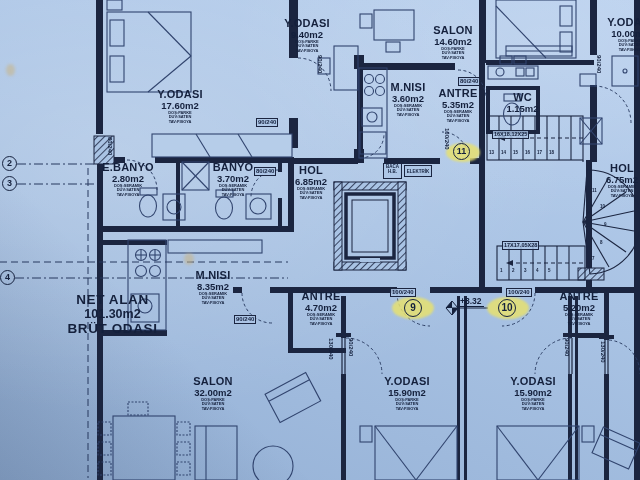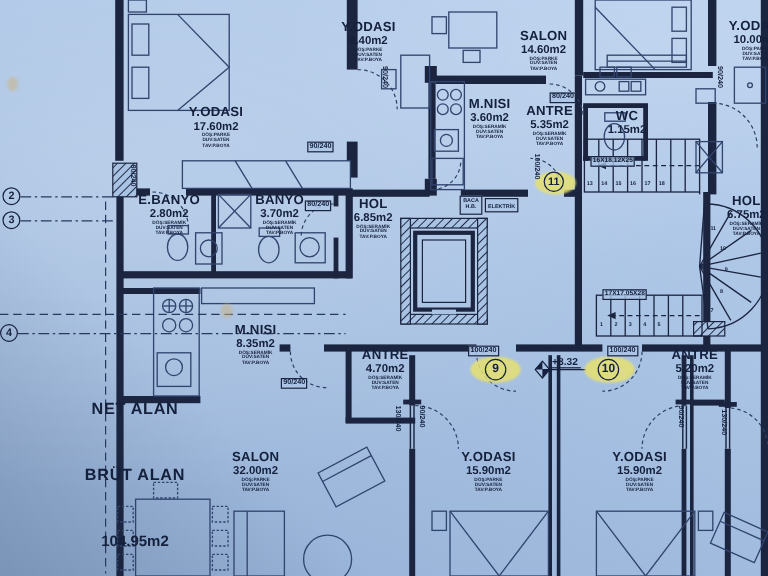--- a/index.html
+++ b/index.html
@@ -12,21 +12,21 @@
       linear-gradient(45deg, rgba(30,48,78,.22), rgba(30,48,78,0) 28%),
       linear-gradient(200deg, #b9d0ee 0%, #a9c3e4 45%, #94b0d5 100%);
   }
   .sheet *{position:absolute;box-sizing:border-box;}
   svg.plan{left:0;top:0;}
   .lbl{text-align:center;font-weight:bold;line-height:1.05;}
   .room .rname{position:relative;font-size:11px;letter-spacing:.2px;white-space:nowrap;}
   .room .rarea{position:relative;font-size:9.5px;margin-top:0px;}
   .room .rsub{position:relative;font-size:6px;font-weight:bold;transform:scale(.66);transform-origin:top center;line-height:1.08;}
   .room .rsub span{position:relative;display:block;white-space:nowrap;}
-  .stats div{position:relative;white-space:nowrap;margin-top:41px;}
+  .stats div{position:relative;white-space:nowrap;}
   .stats .slabel{font-size:13.5px;font-weight:bold;letter-spacing:.6px;line-height:14px;}
   .stats .svalue{font-size:12.5px;font-weight:bold;line-height:14px;margin-bottom:1px;}
   .dim{font-size:6px;font-weight:bold;border:0.5px solid #1b2540;background:rgba(173,198,230,.85);
        padding:0 1px;line-height:7px;white-space:nowrap;}
   .dimv{font-size:6px;font-weight:bold;line-height:6px;writing-mode:vertical-rl;white-space:nowrap;letter-spacing:0;}
   .note{font-size:5.5px;font-weight:bold;border:0.5px solid #1b2540;background:rgba(173,198,230,.8);line-height:6.5px;padding:0 1px;white-space:nowrap;}
   .bubble{width:18px;height:18px;border:1.7px solid #16223f;border-radius:50%;
           font-size:10px;font-weight:bold;text-align:center;line-height:15px;background:transparent;}
   .gbubble{width:15px;height:15px;border:1.4px solid #16223f;border-radius:50%;
            font-size:9px;font-weight:bold;text-align:center;line-height:12.5px;}
@@ -360,21 +360,21 @@
   </div>
   <div class="lbl room" style="left:283px;top:165px;width:56px;">
     <div class="rname">HOL</div>
     <div class="rarea">6.85m2</div>
     <div class="rsub">
         <span>DÖŞ:SERAMİK</span>
         <span>DUV:SATEN</span>
         <span>TAV:P.BOYA</span>
       </div>
   </div>
-  <div class="lbl room" style="left:107px;top:162px;width:68px;">
+  <div class="lbl room" style="left:94px;top:162px;width:68px;">
     <div class="rname">E.BANYO</div>
     <div class="rarea">2.80m2</div>
     <div class="rsub">
         <span>DÖŞ:SERAMİK</span>
         <span>DUV:SATEN</span>
         <span>TAV:P.BOYA</span>
       </div>
   </div>
   <div class="lbl room" style="left:202px;top:162px;width:62px;">
     <div class="rname">BANYO</div>
@@ -453,22 +453,22 @@
     <div class="rarea">6.75m2</div>
     <div class="rsub">
         <span>DÖŞ:SERAMİK</span>
         <span>DUV:SATEN</span>
         <span>TAV:P.BOYA</span>
       </div>
   </div>
 
   <div class="stats lbl" style="left:10px;top:293px;width:205px;">
     <div class="slabel">NET ALAN</div>
-    <div class="slabel">BRÜT ALAN</div>
-    <div class="svalue">104.95m2</div>
+    <div class="svalue">101.30m2</div>
+    <div class="slabel">BRÜT ODASI</div>
   </div>
 
   <div class="gbubble" style="left:2px;top:156px;">2</div>
   <div class="gbubble" style="left:2px;top:176px;">3</div>
   <div class="gbubble" style="left:0px;top:270px;">4</div>
 
   <div class="bubble" style="left:404px;top:299px;">9</div>
   <div class="bubble" style="left:498px;top:299px;">10</div>
   <div class="bubble" style="left:453px;top:143px;width:17px;height:17px;line-height:14px;font-size:9px;">11</div>
 

